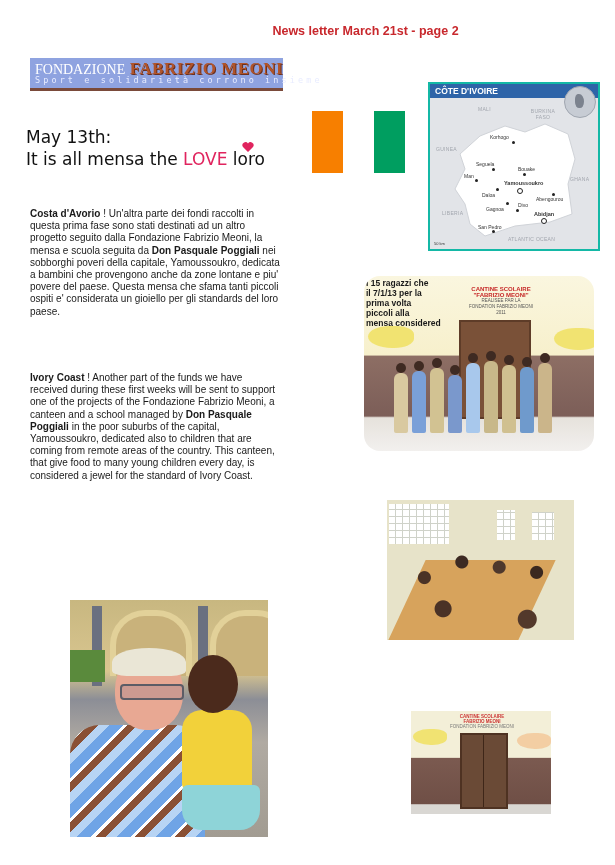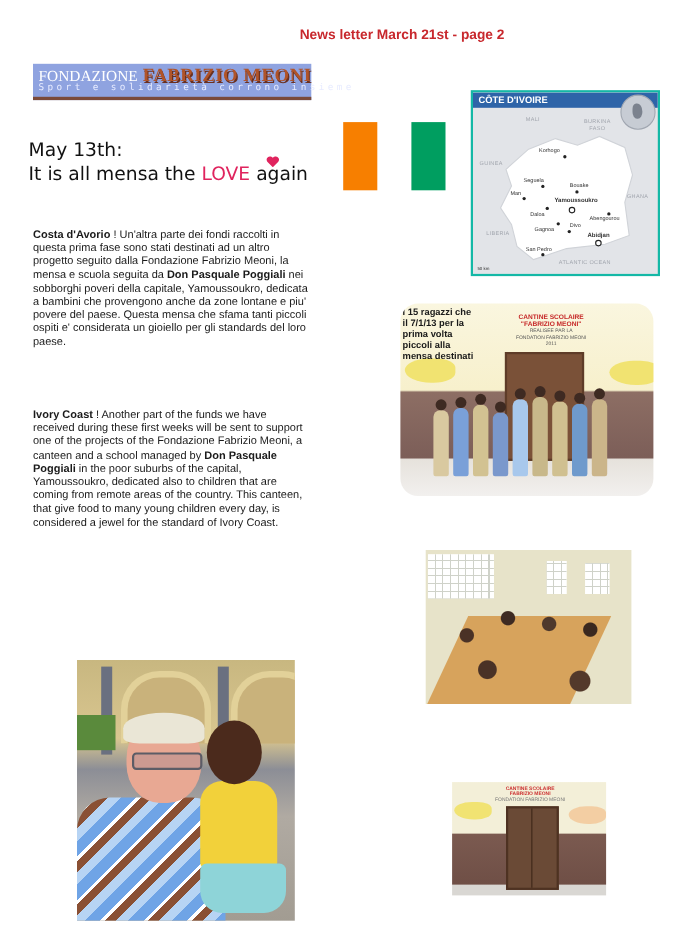--- a/index.html
+++ b/index.html
@@ -81,21 +81,21 @@
 <div class="abs logo">
   <div class="logo-top">
     <span class="logo-fond">FONDAZIONE</span>
     <span class="logo-name">FABRIZIO MEONI</span>
   </div>
   <div class="logo-sub">Sport e solidarietà corrono insieme</div>
 </div>
 
 <div class="abs hand">
   <div>May 13th:</div>
-  <div><span>It is all mensa the </span><span class="love">LOVE</span><span> again</span></div>
+  <div><span>It is all mensa the </span><span class="love">LOVE</span><span> loro</span></div>
 </div>
 <svg class="abs heart" viewBox="0 0 12 10">
     <path d="M6 10 L1 5 A2.7 2.7 0 0 1 6 1.5 A2.7 2.7 0 0 1 11 5 Z" fill="#e0245e"></path>
   </svg>
 
 <div class="abs flag-o"></div>
 <div class="abs flag-g"></div>
 
 <div class="abs map">
   <div class="map-title">CÔTE D'IVOIRE</div>
@@ -161,21 +161,21 @@
   <div class="kid" style="left:102px;height:70px;background:#a8c8ec"></div>
   <div class="kid" style="left:120px;height:72px;background:#c8b88a"></div>
   <div class="kid" style="left:138px;height:68px;background:#d0c090"></div>
   <div class="kid" style="left:156px;height:66px;background:#6f9acc"></div>
   <div class="kid" style="left:174px;height:70px;background:#cbb58a"></div>
   <div class="kids-caption">
     <div>I 15 ragazzi che</div>
     <div>il 7/1/13 per la</div>
     <div>prima volta</div>
     <div>piccoli alla</div>
-    <div>mensa destinati</div>
+    <div>mensa considered</div>
   </div>
 </div>
 
 <div class="abs photo ph-canteen" title="Children eating in the canteen">
   <div class="win" style="left:2px;top:4px;width:60px;height:40px"></div>
   <div class="win" style="left:110px;top:10px;width:18px;height:30px"></div>
   <div class="win" style="left:145px;top:12px;width:22px;height:28px"></div>
   <div class="table1"></div>
   <div class="crowd"></div>
 </div>

